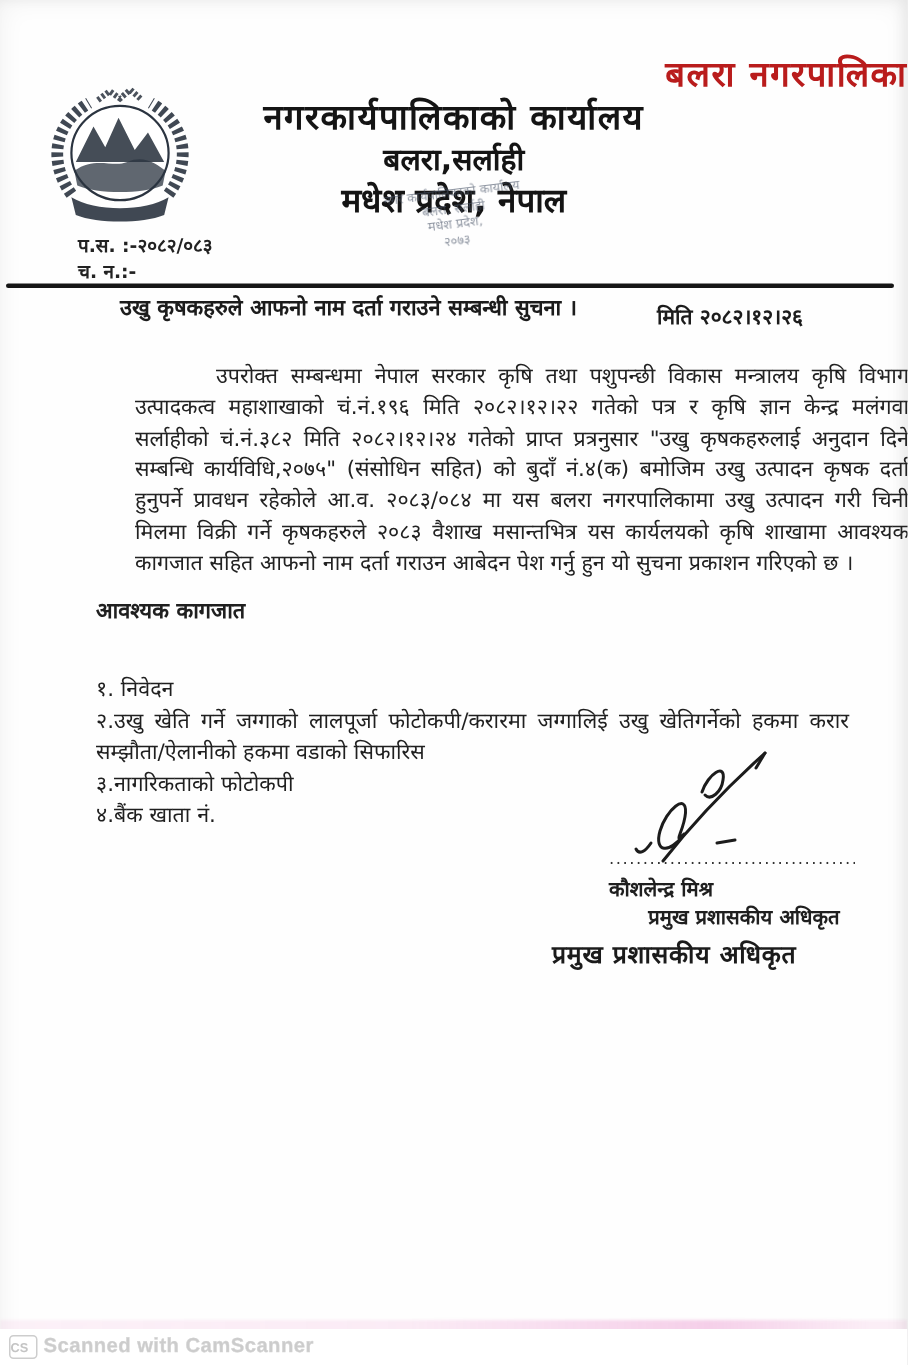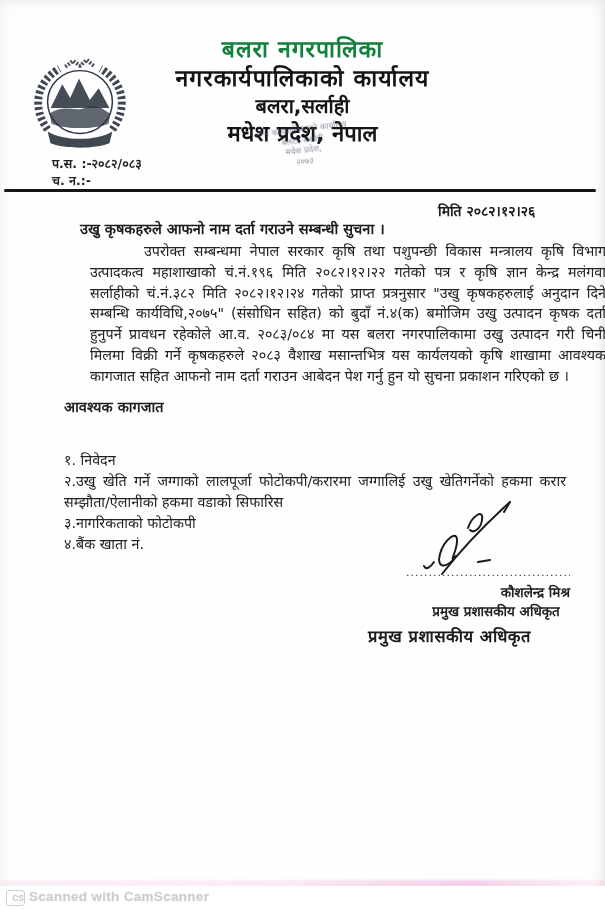--- a/index.html
+++ b/index.html
@@ -10,52 +10,52 @@
     overflow:hidden;
   }
   .page{
     position:relative;width:605px;height:910px;
     background:#fefefe;
     box-shadow:inset 0 0 18px rgba(0,0,0,0.06), inset -4px 0 8px rgba(0,0,0,0.05);
     color:#1f1f1f;
   }
   .abs{position:absolute;}
   
-  .org1{top:32px;left:0;width:100%;text-align:center;font-size:23px;font-weight:700;letter-spacing:1px;color:#15803d;}
+  .org1{top:32px;left:0;width:100%;text-align:right;font-size:23px;font-weight:700;letter-spacing:1px;color:#b91c1c;}
   .org2{top:61px;left:0;width:100%;text-align:center;font-size:23px;font-weight:700;letter-spacing:1px;color:#141414;}
   .org3{top:92px;left:0;width:100%;text-align:center;font-size:20px;font-weight:700;color:#141414;}
   .org4{top:117px;left:0;width:100%;text-align:center;font-size:22px;font-weight:700;color:#141414;}
   .emblem{top:56px;left:26px;width:108px;height:96px;}
   .round-stamp{
     top:124px;left:243px;width:120px;
     transform:rotate(-7deg);
     color:rgba(72,84,104,0.62);
     font-size:8.5px;line-height:10.5px;text-align:center;
     filter:blur(0.3px);
   }
   .refno{top:155px;left:52px;font-size:12.5px;font-weight:600;color:#222;}
   .chno{top:172px;left:52px;font-size:12.5px;font-weight:600;color:#222;}
   .divider{top:189px;left:4px;width:592px;height:3px;background:#161616;border-radius:2px;}
   
-  .subject{top:218px;left:80px;font-size:14.5px;font-weight:600;color:#1c1c1c;}
+  .subject{top:194px;left:80px;font-size:14.5px;font-weight:600;color:#1c1c1c;}
   .date{top:201px;left:438px;font-size:14px;font-weight:600;color:#1c1c1c;}
   
   .bodytext{
     top:241px;left:46px;width:516px;
     font-size:14.3px;line-height:20.8px;
     text-align:justify;text-indent:54px;
     font-weight:500;color:#222;margin-left:44px;
   }
   .docs-head{top:396px;left:64px;font-size:14.5px;font-weight:600;}
   .docs-list{top:450px;left:64px;width:502px;font-size:14.3px;line-height:21px;font-weight:500;text-align:justify;}
   .docs-list div{margin:0;}
   
   .sig-svg{top:498px;left:412px;width:115px;height:82px;}
   .dotline{top:566px;left:406px;width:164px;font-size:11px;letter-spacing:1px;color:#333;white-space:nowrap;overflow:hidden;}
-  .sig-name{top:583px;left:406px;width:164px;text-align:right;font-size:13.5px;font-weight:600;}
+  .sig-name{top:583px;left:406px;width:164px;text-align:left;font-size:13.5px;font-weight:600;}
   .sig-title{top:602px;left:406px;width:180px;text-align:center;font-size:13.5px;font-weight:600;}
   .sig-stamp{
     top:624px;left:368px;width:230px;
     font-size:16.5px;font-weight:800;color:#1b1b1b;
     letter-spacing:0.5px;filter:blur(0.2px);
   }
   
   .email-line{top:781px;left:0;width:100%;text-align:center;font-size:15px;font-weight:700;color:#1b1b1b;font-family:"Liberation Sans","DejaVu Sans",sans-serif;}
   .web-line{top:805px;left:0;width:100%;text-align:center;font-size:15px;font-weight:700;color:#1b1b1b;font-family:"Liberation Sans","DejaVu Sans",sans-serif;}
   
@@ -66,21 +66,21 @@
       rgba(230,120,190,0.14) 45%,
       rgba(225,100,185,0.30) 78%,
       rgba(230,120,190,0.12) 96%);
     filter:blur(1px);
   }
   .cam-bar{top:886px;left:0;width:605px;height:24px;background:#ffffff;}
   .cs-badge{
     top:890px;left:6px;width:17px;height:14px;
     border:1.5px solid #cdcdcd;border-radius:3px;
     color:#c4c4c4;font-size:8.5px;font-weight:700;
-    text-align:right;line-height:14px;
+    text-align:left;line-height:14px;
     font-family:"Liberation Sans",sans-serif;
   }
   .cam-text{
     top:889px;left:29px;font-size:13.5px;font-weight:700;
     color:#cccccc;letter-spacing:0.3px;
     font-family:"Liberation Sans",sans-serif;
     -webkit-text-stroke:0.3px #d6d6d6;
   }
 </style>
 </head>

